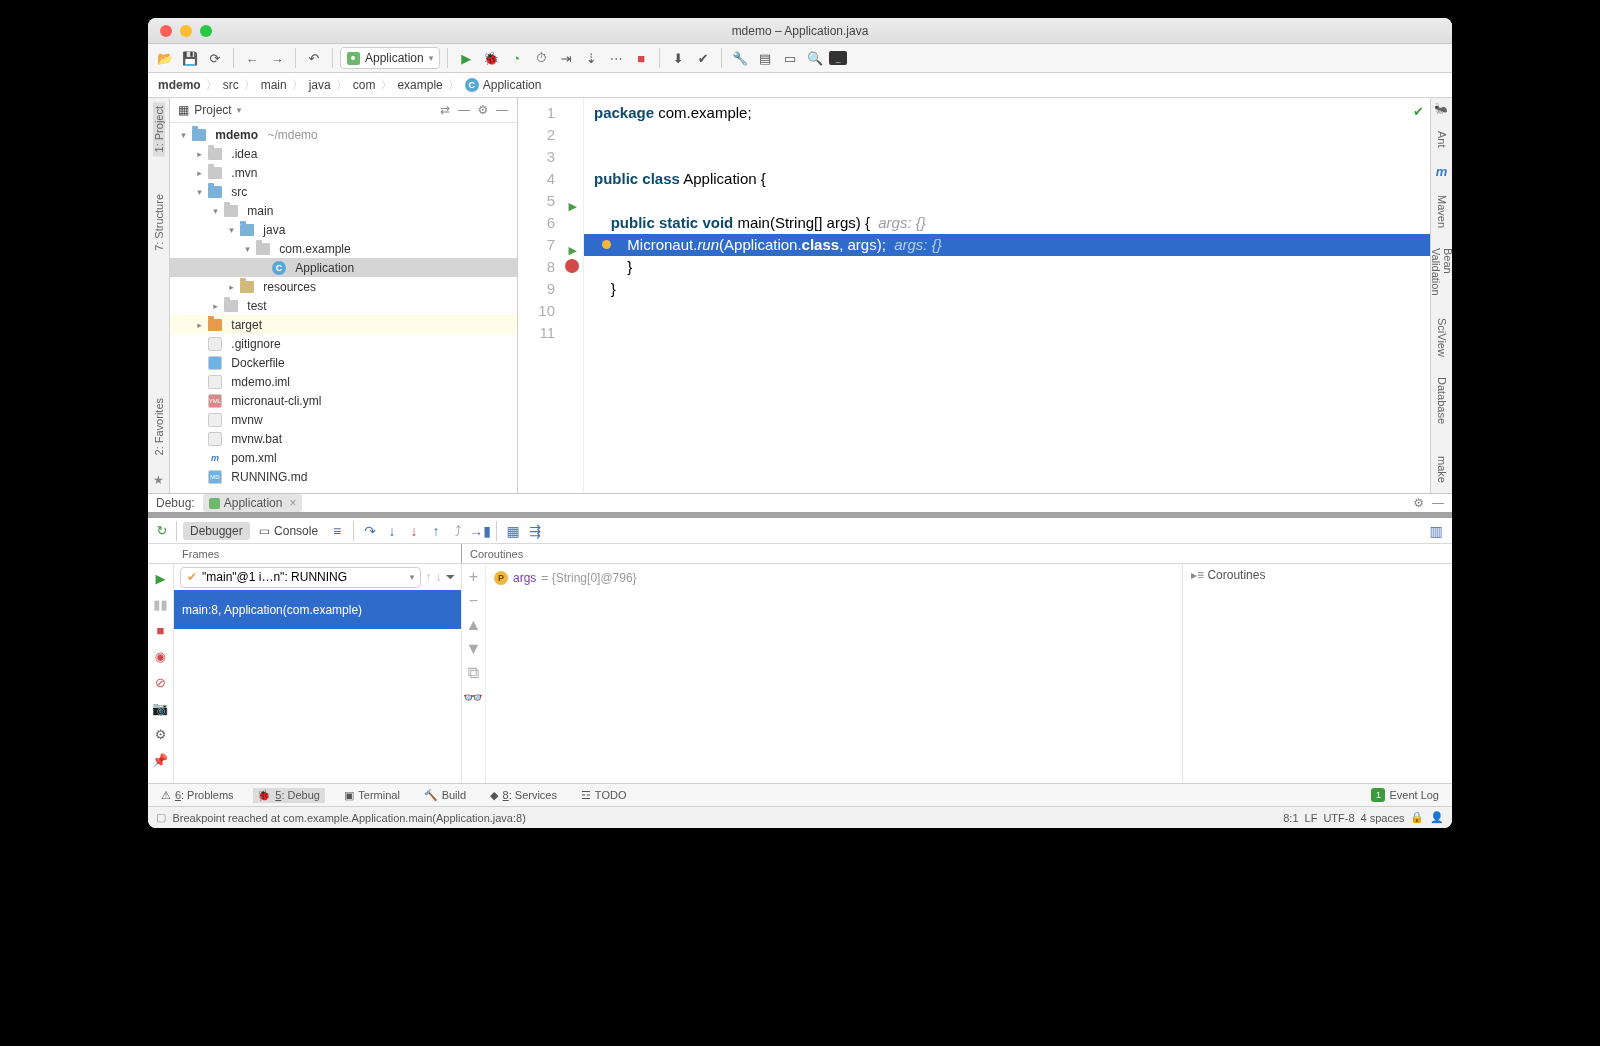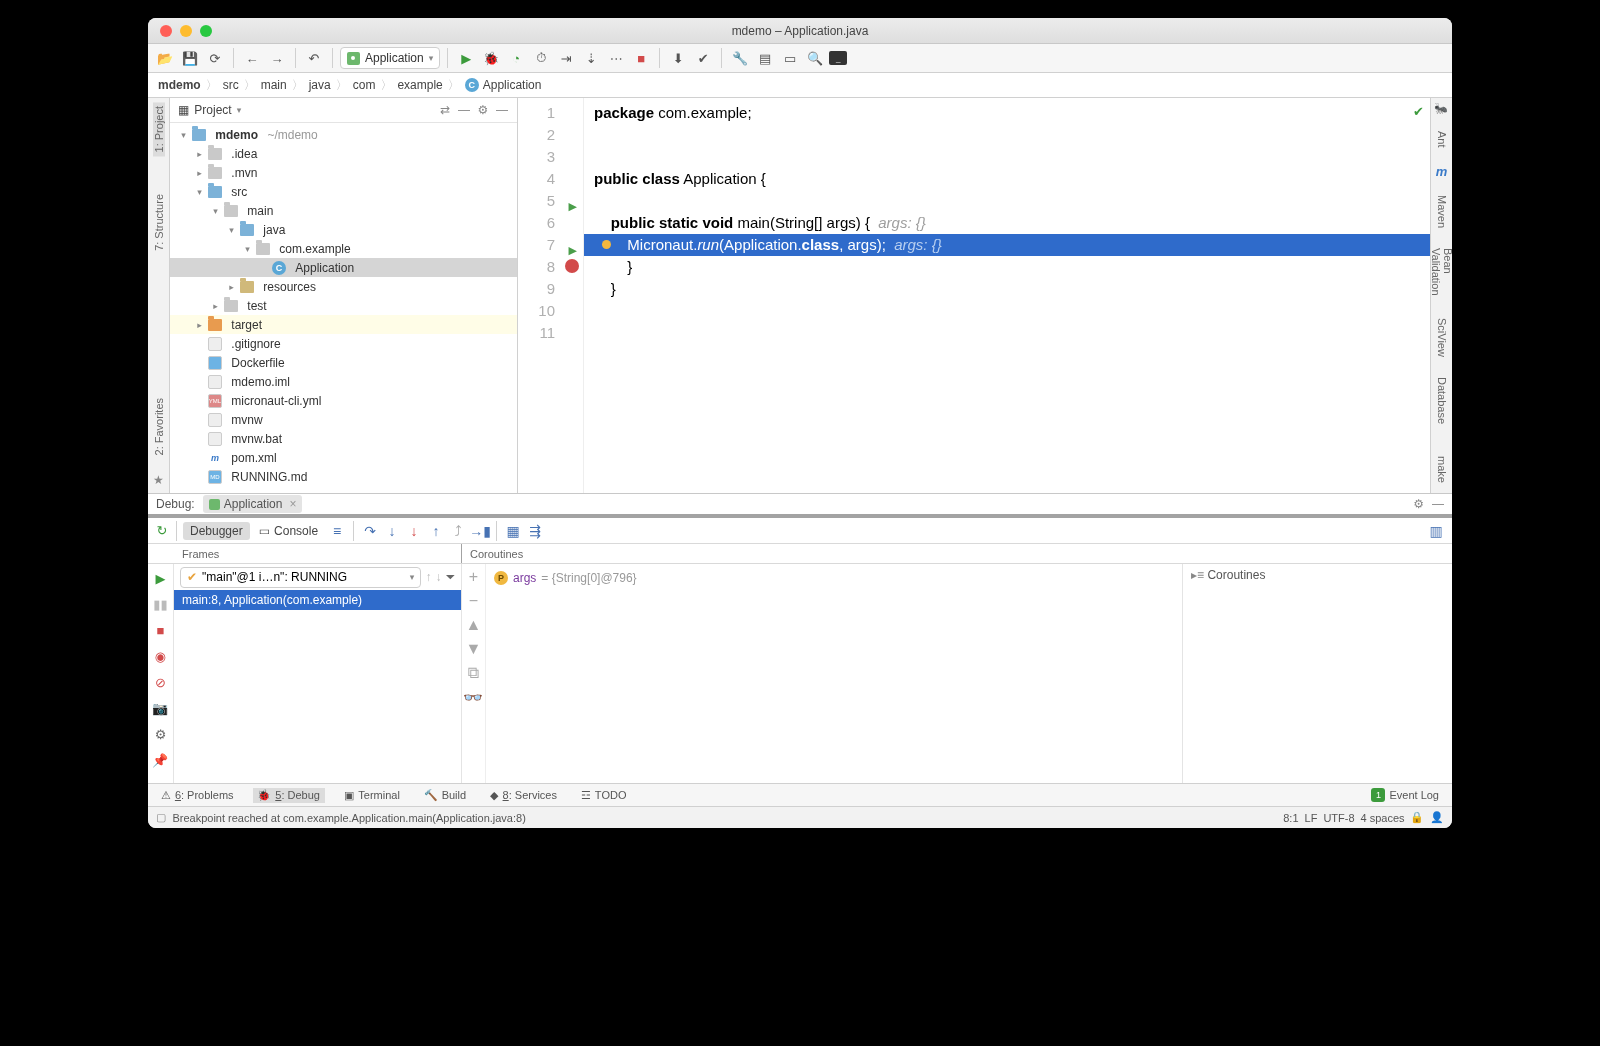--- a/index.html
+++ b/index.html
@@ -47,46 +47,46 @@
 .ficon.txt{background:#eee;border:1px solid #ccc;border-radius:2px}
 .editor{flex:1;display:flex;flex-direction:column;background:#fff;min-width:0}
 .egutterwrap{flex:1;display:flex;font-family:"SF Mono",Menlo,Consolas,monospace;font-size:15px;position:relative}
 .gutter{width:66px;background:#fff;border-right:1px solid #eee;text-align:right;color:#b0b0b0;padding-top:4px}
 .gline{height:22px;padding-right:28px;line-height:22px;position:relative}
 .gline .runmark{position:absolute;right:6px;top:5px;color:#4a9e4a;font-size:11px}
 .gline .bp{position:absolute;right:4px;top:3px;width:14px;height:14px;border-radius:50%;background:#d24a4a}
 .code{flex:1;padding-top:4px;position:relative}
 .cline{height:22px;line-height:22px;white-space:pre;padding-left:10px}
 .cline.exec{background:#2f6bcb;color:#fff}
-.kw{color:#000000;font-weight:600}
+.kw{color:#0c4a6e;font-weight:600}
 .it{font-style:italic}
 .hint{color:#9e9e9e;font-style:italic}
 .cline.exec .hint{color:#b7cff0}
 .check{position:absolute;right:6px;top:6px;color:#3c9b3c;font-size:13px}
 .yellowdot{position:absolute;left:18px;top:6px;width:9px;height:9px;border-radius:50%;background:#f4b73d}
 .debug{height:290px;border-top:1px solid #c8c8c8;background:#fff;display:flex;flex-direction:column}
-.dhead{height:24px;border-bottom:4px solid #a3a3a3;display:flex;align-items:center;padding:0 8px;font-size:12px;color:#555;gap:8px}
+.dhead{height:24px;border-bottom:6px solid #a3a3a3;display:flex;align-items:center;padding:0 8px;font-size:12px;color:#555;gap:8px}
 .dhead .tab{display:flex;align-items:center;gap:4px;padding:2px 6px;border-radius:3px}
 .dhead .tab.cur{background:#e4e4e4}
 .dhead-spacer{flex:1}
 .dtool{height:26px;border-bottom:1px solid #d9d9d9;display:flex;align-items:center;padding:0 6px;gap:2px;font-size:12px}
 .dtool .btn{padding:2px 7px;color:#444;cursor:pointer;display:flex;align-items:center;gap:4px}
 .dtool .btn.act{background:#dcdcdc;border-radius:3px}
 .dtool-ico{width:20px;height:20px;display:flex;align-items:center;justify-content:center;color:#4772b3;font-size:14px;cursor:pointer}
 .dcols{height:20px;border-bottom:1px solid #d9d9d9;display:flex;font-size:11px;color:#666}
 .dcol{padding:0 8px;display:flex;align-items:center;border-right:1px solid #a3a3a3}
 .dbody{flex:1;display:flex}
 .drail{width:26px;border-right:1px solid #e4e4e4;display:flex;flex-direction:column;align-items:center;padding-top:6px;gap:10px}
 .drail-ico{width:16px;height:16px;display:flex;align-items:center;justify-content:center;font-size:13px;color:#6a6a6a}
 .drail-ico.green{color:#3c9b3c}
 .drail-ico.red{color:#d24a4a}
 .frames{width:288px;border-right:1px solid #e4e4e4;display:flex;flex-direction:column}
 .fsel{display:flex;align-items:center;height:26px;padding:0 6px;font-size:12px;gap:4px}
 .fsel-pill{flex:1;display:flex;align-items:center;border:1px solid #cfcfcf;border-radius:4px;height:21px;padding:0 6px;gap:5px;background:#fff}
-.frow{height:20px;display:flex;align-items:center;padding:0 8px;font-size:12px}
+.frow{height:39px;display:flex;align-items:center;padding:0 8px;font-size:12px}
 .frow.sel{background:#2f6bcb;color:#fff}
 .vgutter{width:24px;border-right:1px solid #eee;display:flex;flex-direction:column;align-items:center;padding-top:4px;gap:6px;color:#aaa}
 .vars{flex:1;padding:4px 8px;font-size:12px;color:#555}
 .vars .vrow{height:20px;display:flex;align-items:center;gap:5px}
 .pbadge{width:14px;height:14px;border-radius:50%;background:#f0b840;color:#6b4a00;font-size:9px;font-weight:700;display:flex;align-items:center;justify-content:center}
 .coroutines{width:270px;border-left:1px solid #e4e4e4;padding:4px 8px;font-size:12px;color:#555}
 .statusbar{height:22px;background:#f2f2f2;border-top:1px solid #d0d0d0;display:flex;align-items:center;padding:0 8px;font-size:11px;color:#555;gap:6px}
 .sb-spacer{flex:1}
 .bottomstrip{height:23px;background:#f6f6f6;border-top:1px solid #d0d0d0;display:flex;align-items:center;padding:0 8px;gap:14px;font-size:11px;color:#555}
 .bottomstrip .bitem{display:flex;align-items:center;gap:4px;cursor:pointer;padding:1px 5px}

